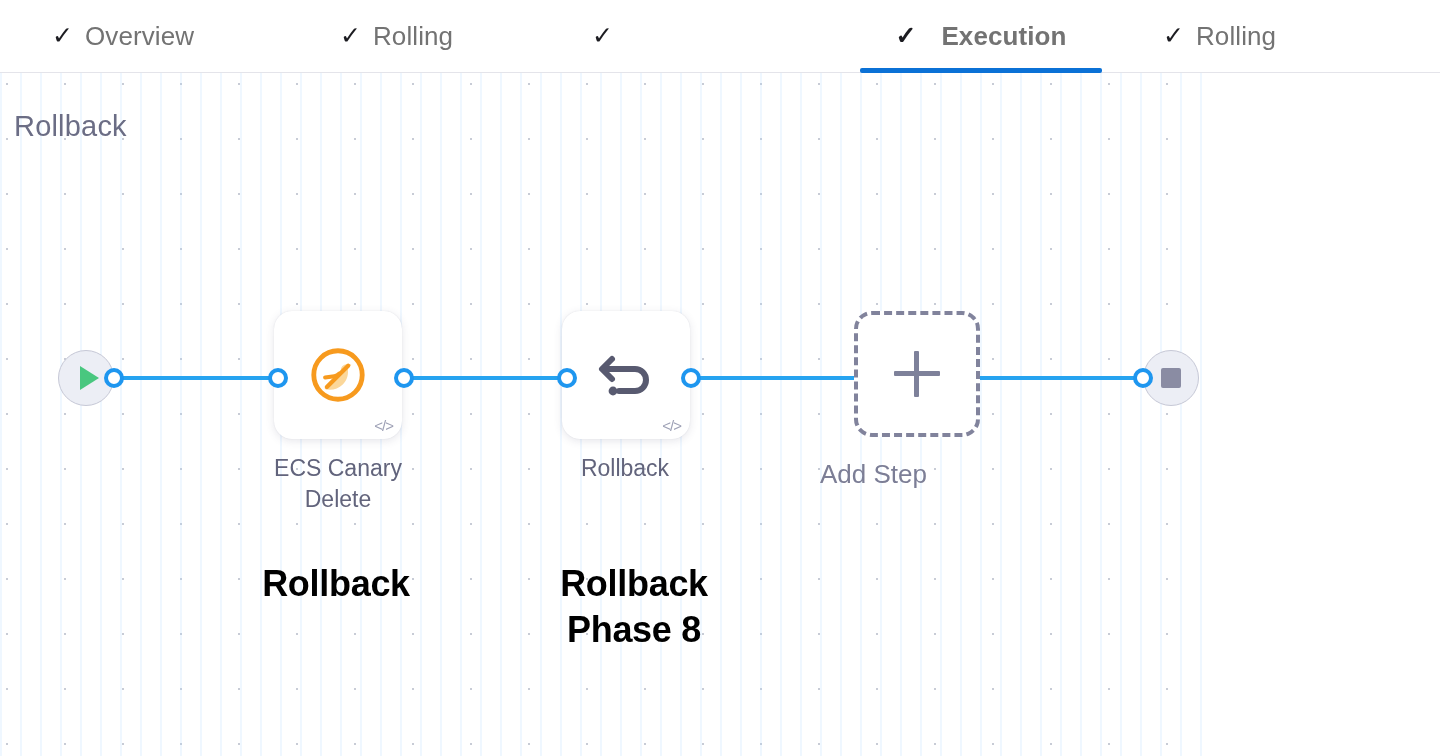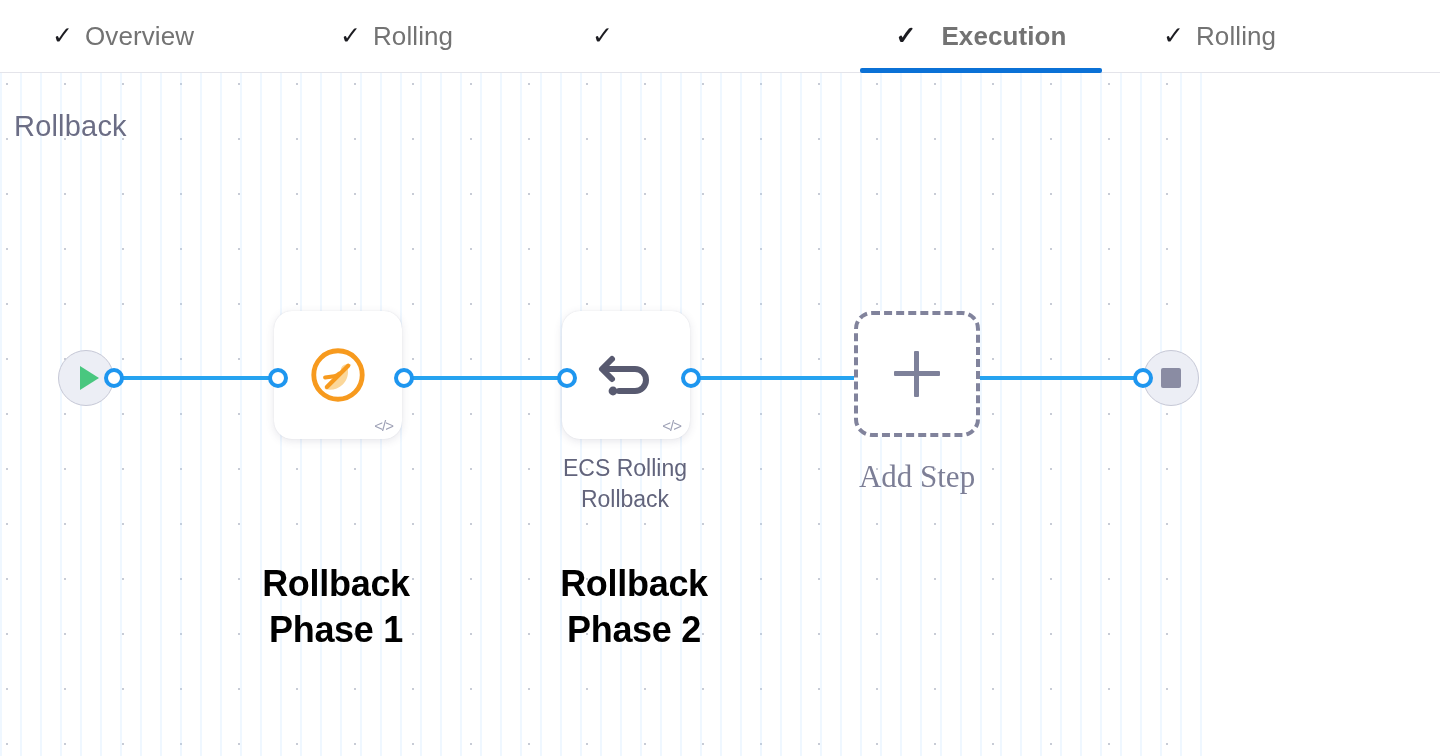--- a/index.html
+++ b/index.html
@@ -239,24 +239,22 @@
     border-radius: 1px;
   }
   .plus::before { left: 0; top: 20px; width: 46px; height: 5px; }
   .plus::after  { top: 0; left: 20px; height: 46px; width: 5px; }
 
   .addstep-label {
     position: absolute;
     left: 820px;
     top: 386px;
     width: 194px;
-    text-align: center;
-    font-size: 31px;
+    font-size: 26px;
     color: #7c7e96;
-    font-family: Liberation Serif, serif;
   }
 
   
   .annotation {
     position: absolute;
     top: 488px;
     width: 300px;
     text-align: center;
     font-size: 36px;
     font-weight: 700;
@@ -321,51 +319,53 @@
           <circle cx="32" cy="32" r="25" fill="none" stroke="#f79a1e" stroke-width="5"></circle>
           <path d="M41 21a6.2 6.2 0 0 0-6.2 6.2c0 1.6-.4 3.2-1.6 4.6L18 46.5c6.5 2 13.9.4 18.9-4.6 4.6-4.6 6.3-11 5.1-16.9l3.8-3.6a6.2 6.2 0 0 0-4.8-.4z" fill="#fbd79a"></path>
           <path d="M42.5 22.4 20.5 44.4" stroke="#f79a1e" stroke-width="4.4" stroke-linecap="round"></path>
           <path d="M33.2 30.6c-1.3 1.4-3 2.3-5 2.6l-9.5 1.4" stroke="#f79a1e" stroke-width="4.2" stroke-linecap="round" fill="none"></path>
         </svg>
       </div>
       <div class="step-code">&lt;/&gt;</div>
     </div>
     <div class="port" id="port-b"></div>
     <div class="port" id="port-c"></div>
+    <div class="step-label" id="label-0">
+      <div>ECS Canary</div>
+      <div>Delete</div>
+    </div>
 
     <div class="step" id="step-1">
       <div class="step-icon-wrap">
         <svg width="64" height="60" viewBox="0 0 64 60" aria-hidden="true">
           <path d="M18 14 L8 24 L18 34" fill="none" stroke="#585a70" stroke-width="6" stroke-linecap="round" stroke-linejoin="round"></path>
           <path d="M9.5 24 H41 a11 11 0 0 1 0 22 H25" fill="none" stroke="#585a70" stroke-width="6" stroke-linecap="round"></path>
           <circle cx="19" cy="46" r="4.4" fill="#585a70"></circle>
         </svg>
       </div>
       <div class="step-code">&lt;/&gt;</div>
     </div>
     <div class="port" id="port-d"></div>
     <div class="port" id="port-e"></div>
     <div class="step-label" id="label-1">
-      <div>ECS Rolling</div>
       <div>Rollback</div>
     </div>
 
     <div class="addstep">
       <div class="plus"></div>
     </div>
     <div class="addstep-label">Add Step</div>
 
     <div class="port" id="port-f"></div>
     <div class="terminal" id="node-end">
       <div class="stop-sq"></div>
     </div>
 
     <div class="annotation" id="anno-0">
       <div>Rollback</div>
-      <div>Phase 1</div>
     </div>
     <div class="annotation" id="anno-1">
       <div>Rollback</div>
-      <div>Phase 2</div>
+      <div>Phase 8</div>
     </div>
 
   </div>
 </div>
 
 </body></html>

